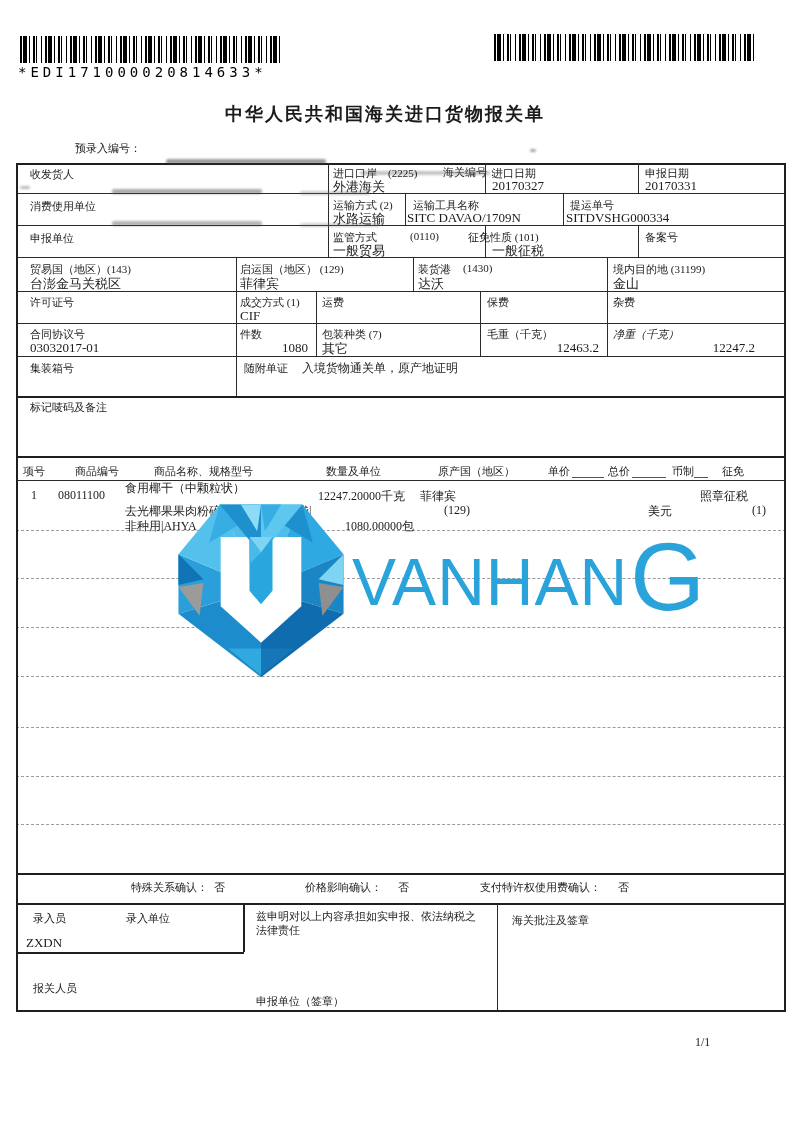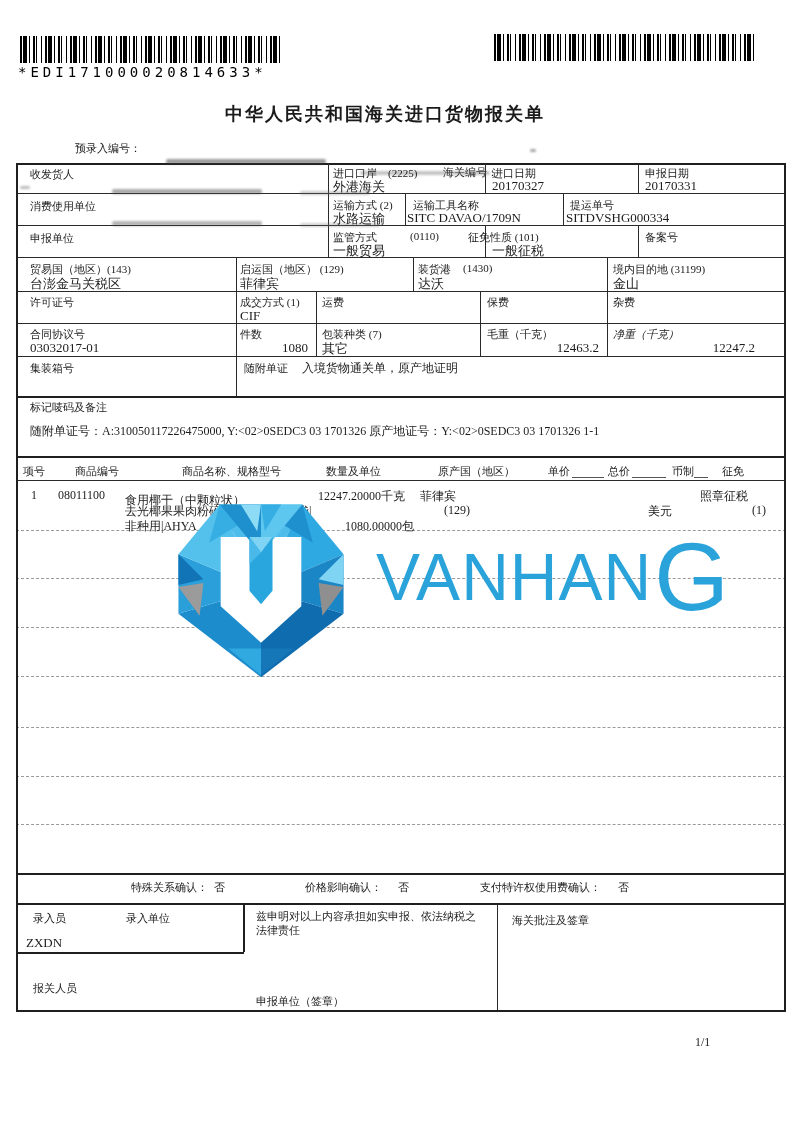--- a/index.html
+++ b/index.html
@@ -19,21 +19,21 @@
       #000 0 2px,#fff 2px 3px,#000 3px 7px,#fff 7px 9px,#000 9px 10px,#fff 10px 13px,
       #000 13px 15px,#fff 15px 16px,#000 16px 17px,#fff 17px 21px,#000 21px 22px,#fff 22px 25px);}
   .bctext{position:absolute;font-family:"DejaVu Sans Mono","Liberation Mono",monospace;
       font-size:14px;letter-spacing:4px;color:#000;}
   .title{position:absolute;left:0;width:770px;text-align:center;
       font-family:Liberation Serif, serif;font-weight:bold;
       font-size:18px;letter-spacing:2px;}
   .smudge{position:absolute;border-radius:2px;filter:blur(1px);}
   .uline{position:absolute;height:1px;background:#555;}
   .wm-word{position:absolute;font-family:"Liberation Sans","DejaVu Sans",sans-serif;
-      display:flex;align-items:center;margin-left:24px;}
+      display:flex;align-items:flex-end;}
   .wm-main{font-size:66px;letter-spacing:1px;line-height:1;}
   .wm-g{font-size:96px;line-height:0.78;margin-left:2px;}
   .wm-sub{position:absolute;font-family:"Liberation Sans","DejaVu Sans",sans-serif;
       font-size:20px;letter-spacing:9px;}
 </style>
 </head>
 <body>
 
 <div class="page">
 
@@ -142,38 +142,37 @@
   <div class="abs val" style="left:322px;top:340px;">其它</div>
   <div class="abs lb" style="left:487px;top:327px;">毛重（千克）</div>
   <div class="abs val num" style="left:487px;top:340px;width:112px;">12463.2</div>
   <div class="abs lb" style="left:613px;top:327px;font-style:italic;">净重（千克）</div>
   <div class="abs val num" style="left:613px;top:340px;width:142px;">12247.2</div>
 
   <div class="abs lb" style="left:30px;top:361px;">集装箱号</div>
   <div class="abs lb" style="left:244px;top:361px;">随附单证</div>
   <div class="abs sm" style="left:302px;top:360px;">入境货物通关单，原产地证明</div>
   <div class="abs lb" style="left:30px;top:400px;">标记唛码及备注</div>
-  <div class="abs sm" style="left:30px;top:423px;">随附单证号：A:310050117226475000, Y:&lt;02&gt;0SEDC3 03 1701326 原产地证号：Y:&lt;02&gt;0SEDC3 03 1701326 1-1</div>
 
   <div class="abs lb" style="left:23px;top:464px;">项号</div>
   <div class="abs lb" style="left:75px;top:464px;">商品编号</div>
-  <div class="abs lb" style="left:182px;top:464px;">商品名称、规格型号</div>
+  <div class="abs lb" style="left:154px;top:464px;">商品名称、规格型号</div>
   <div class="abs lb" style="left:326px;top:464px;">数量及单位</div>
   <div class="abs lb" style="left:438px;top:464px;">原产国（地区）</div>
   <div class="abs lb" style="left:548px;top:464px;">单价</div>
   <div class="abs lb" style="left:608px;top:464px;">总价</div>
   <div class="abs lb" style="left:672px;top:464px;">币制</div>
   <div class="abs lb" style="left:722px;top:464px;">征免</div>
   <div class="uline" style="left:572px;top:477px;width:32px;"></div>
   <div class="uline" style="left:632px;top:477px;width:34px;"></div>
   <div class="uline" style="left:694px;top:477px;width:14px;"></div>
 
   <div class="abs sm" style="left:31px;top:488px;">1</div>
   <div class="abs sm" style="left:58px;top:488px;">08011100</div>
-  <div class="abs sm" style="left:125px;top:492px;">食用椰干（中颗粒状）</div>
+  <div class="abs sm" style="left:125px;top:480px;">食用椰干（中颗粒状）</div>
   <div class="abs sm" style="left:125px;top:503px;">去光椰果果肉粉碎</div>
   <div class="abs sm" style="left:297px;top:503px;">袋|</div>
   <div class="abs sm" style="left:125px;top:518px;">非种用|AHYA</div>
   <div class="abs sm" style="left:318px;top:488px;">12247.20000千克</div>
   <div class="abs sm" style="left:345px;top:518px;">1080.00000包</div>
   <div class="abs sm" style="left:420px;top:488px;">菲律宾</div>
   <div class="abs sm" style="left:444px;top:503px;">(129)</div>
   <div class="abs sm" style="left:648px;top:503px;">美元</div>
   <div class="abs sm" style="left:700px;top:488px;">照章征税</div>
   <div class="abs sm" style="left:752px;top:503px;">(1)</div>

